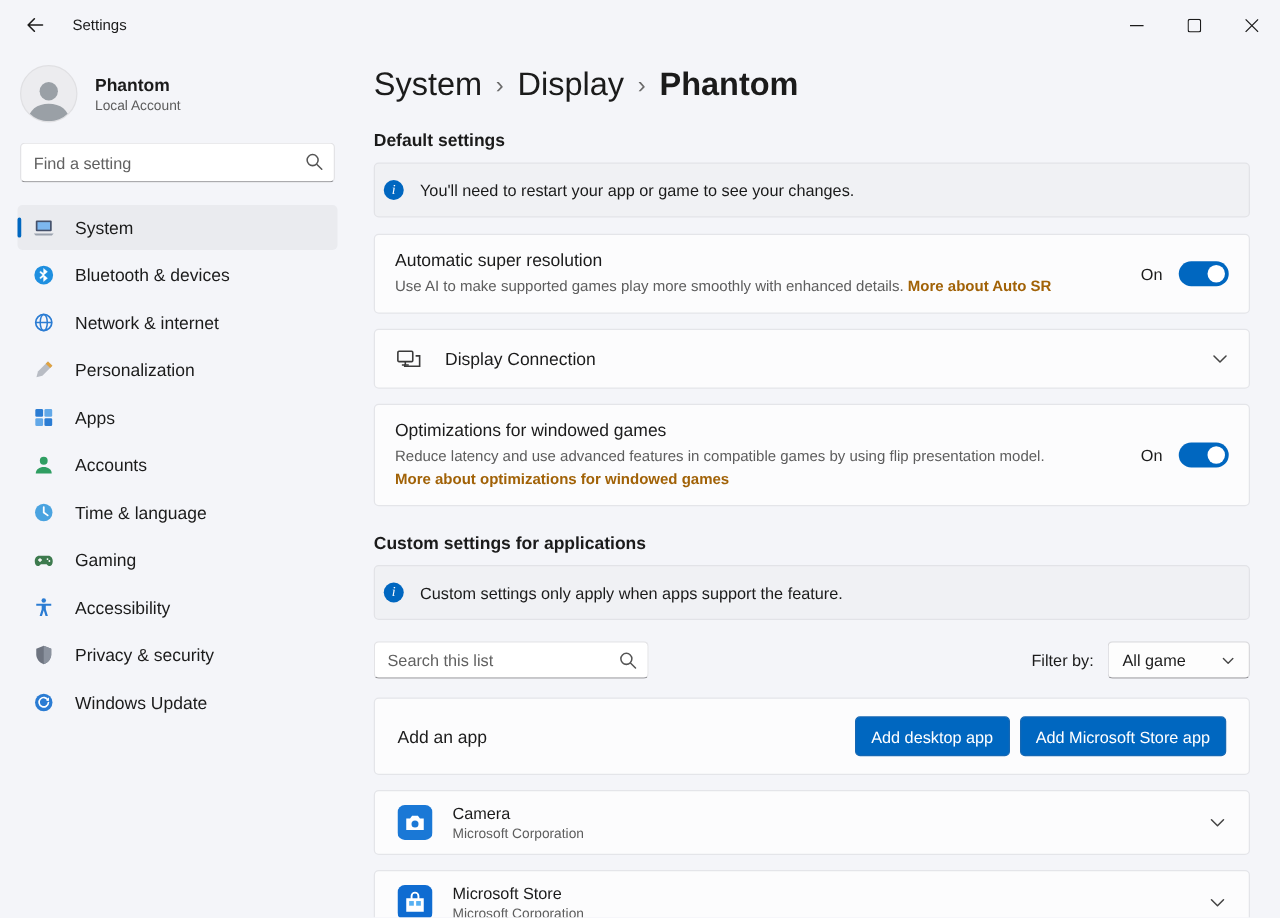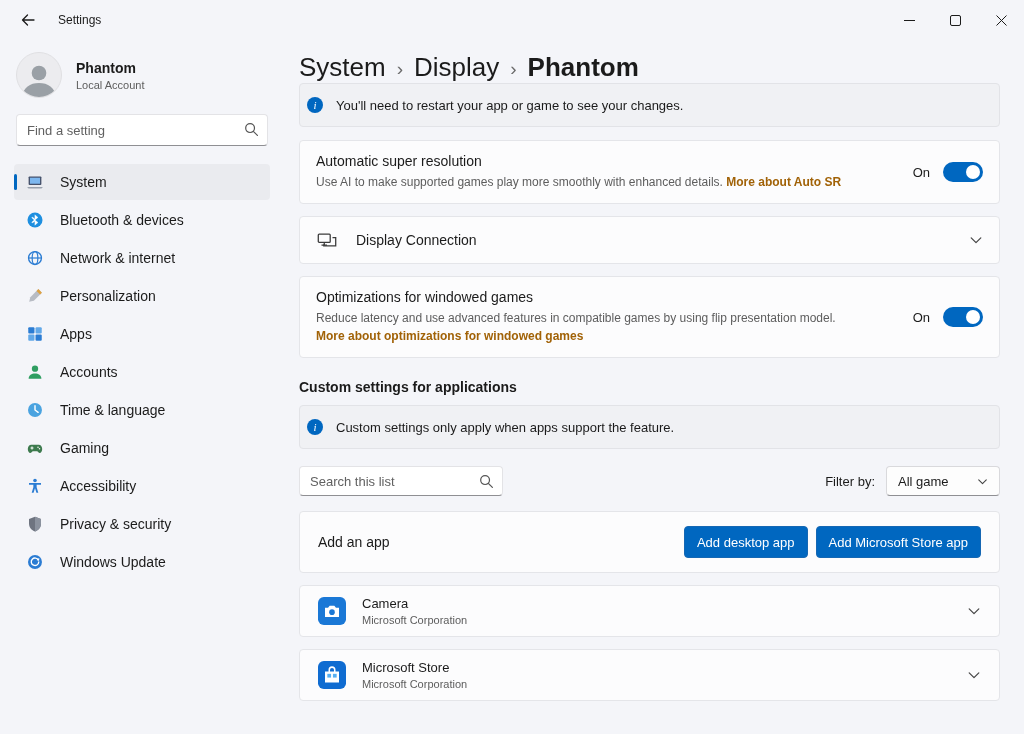--- a/index.html
+++ b/index.html
@@ -85,21 +85,21 @@
 
   .toggle-wrap { display: flex; align-items: center; gap: 13px; margin-left: 24px; flex-shrink: 0; }
   .toggle-label { font-size: 13px; }
   .toggle { width: 40px; height: 20px; border-radius: 10px; background: #0067c0; position: relative; cursor: pointer; }
   .toggle .knob { position: absolute; right: 3px; top: 3px; width: 14px; height: 14px; border-radius: 50%; background: #fff; }
 
   .chevron { margin-left: 18px; flex-shrink: 0; width: 14px; height: 14px; cursor: pointer; }
   .expander-icon { width: 22px; height: 22px; margin-right: 18px; flex-shrink: 0; }
 
   .search-row { display: flex; align-items: center; margin: 17px 0 15px 0; }
-  .list-search { position: relative; width: 204px; }
+  .list-search { position: relative; width: 220px; }
   .list-search input {
     width: 100%; height: 30px; background: #fff;
     border: 1px solid #e3e3e6; border-bottom: 1px solid #8f8f93;
     border-radius: 4px; padding: 0 30px 0 10px;
     font-size: 13px; font-family: inherit; color: #333;
   }
   .list-search input::placeholder { color: #616161; }
   .filter { margin-left: auto; display: flex; align-items: center; gap: 11px; }
   .filter-label { font-size: 13px; color: #1b1b1b; }
   .dropdown {
@@ -288,20 +288,21 @@
 
   <main class="main">
     <div class="breadcrumb">
       <span class="crumb">System</span>
       <span class="crumb-sep">›</span>
       <span class="crumb">Display</span>
       <span class="crumb-sep">›</span>
       <span class="crumb current">Phantom</span>
     </div>
 
+    <div class="section-title">Default settings</div>
 
     <div class="banner">
       <span class="info-icon"></span>
       <span>You'll need to restart your app or game to see your changes.</span>
     </div>
 
     <div class="card">
       <div class="card-text">
         <div class="card-title">Automatic super resolution</div>
         <div class="card-desc">

